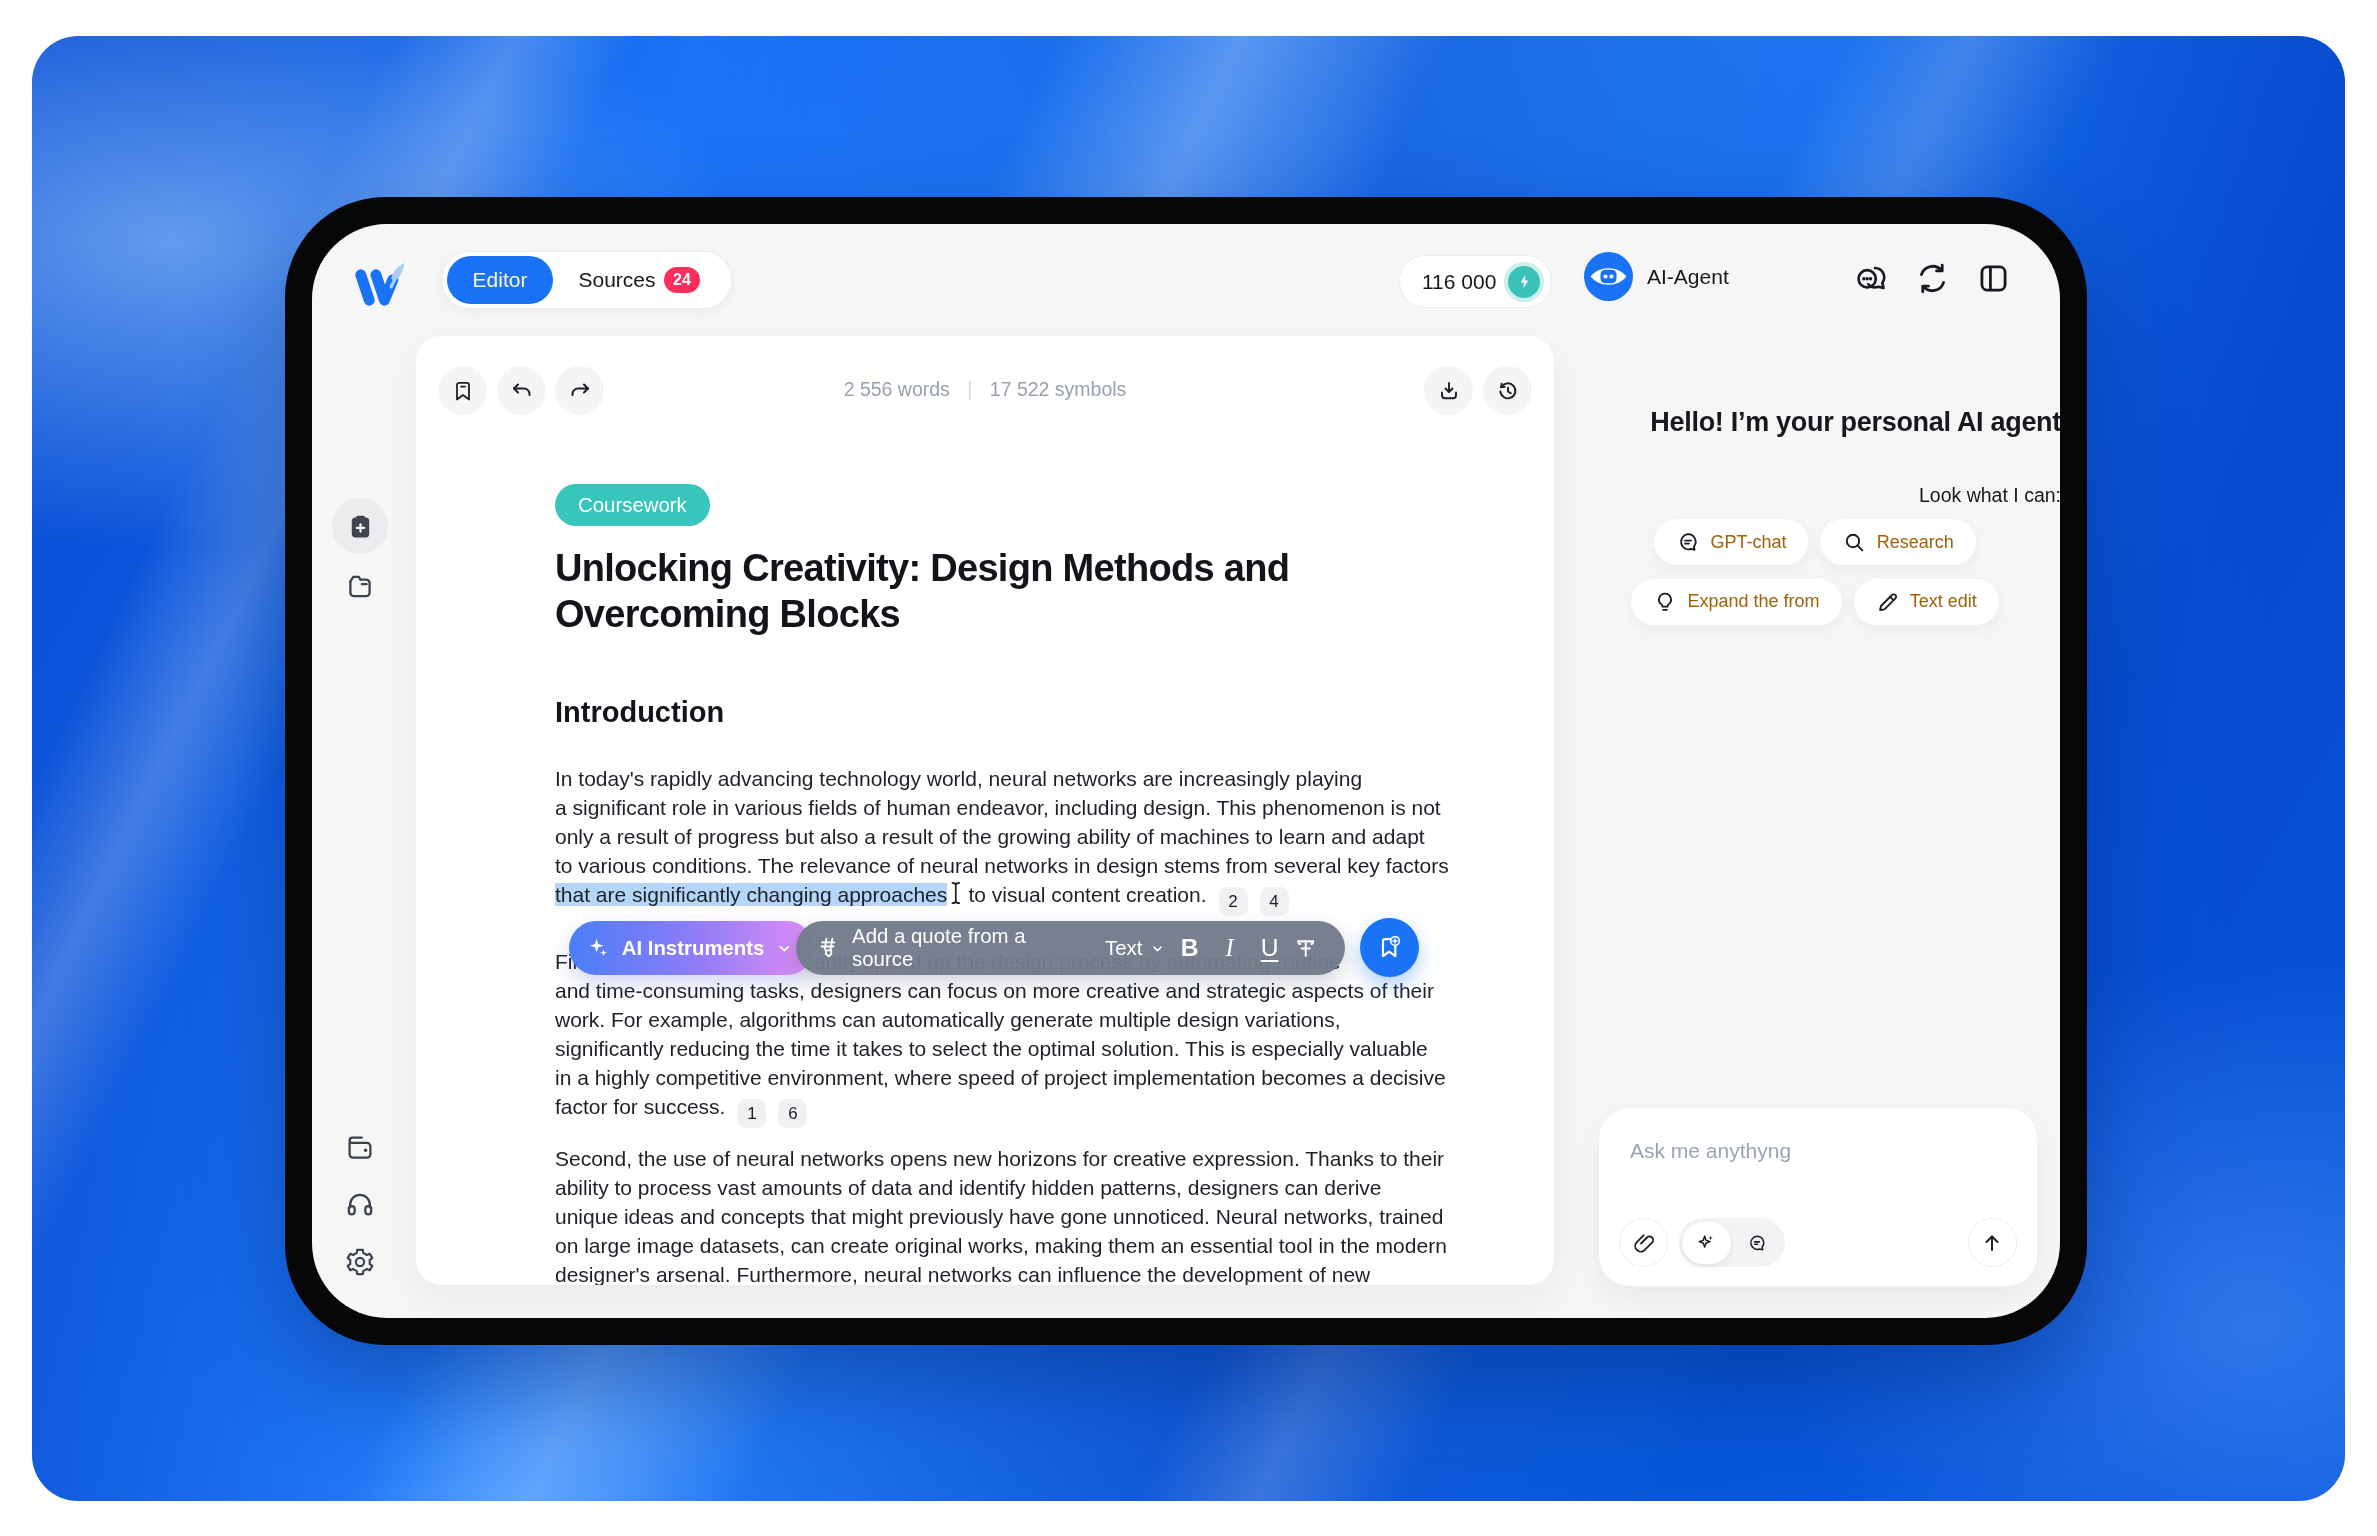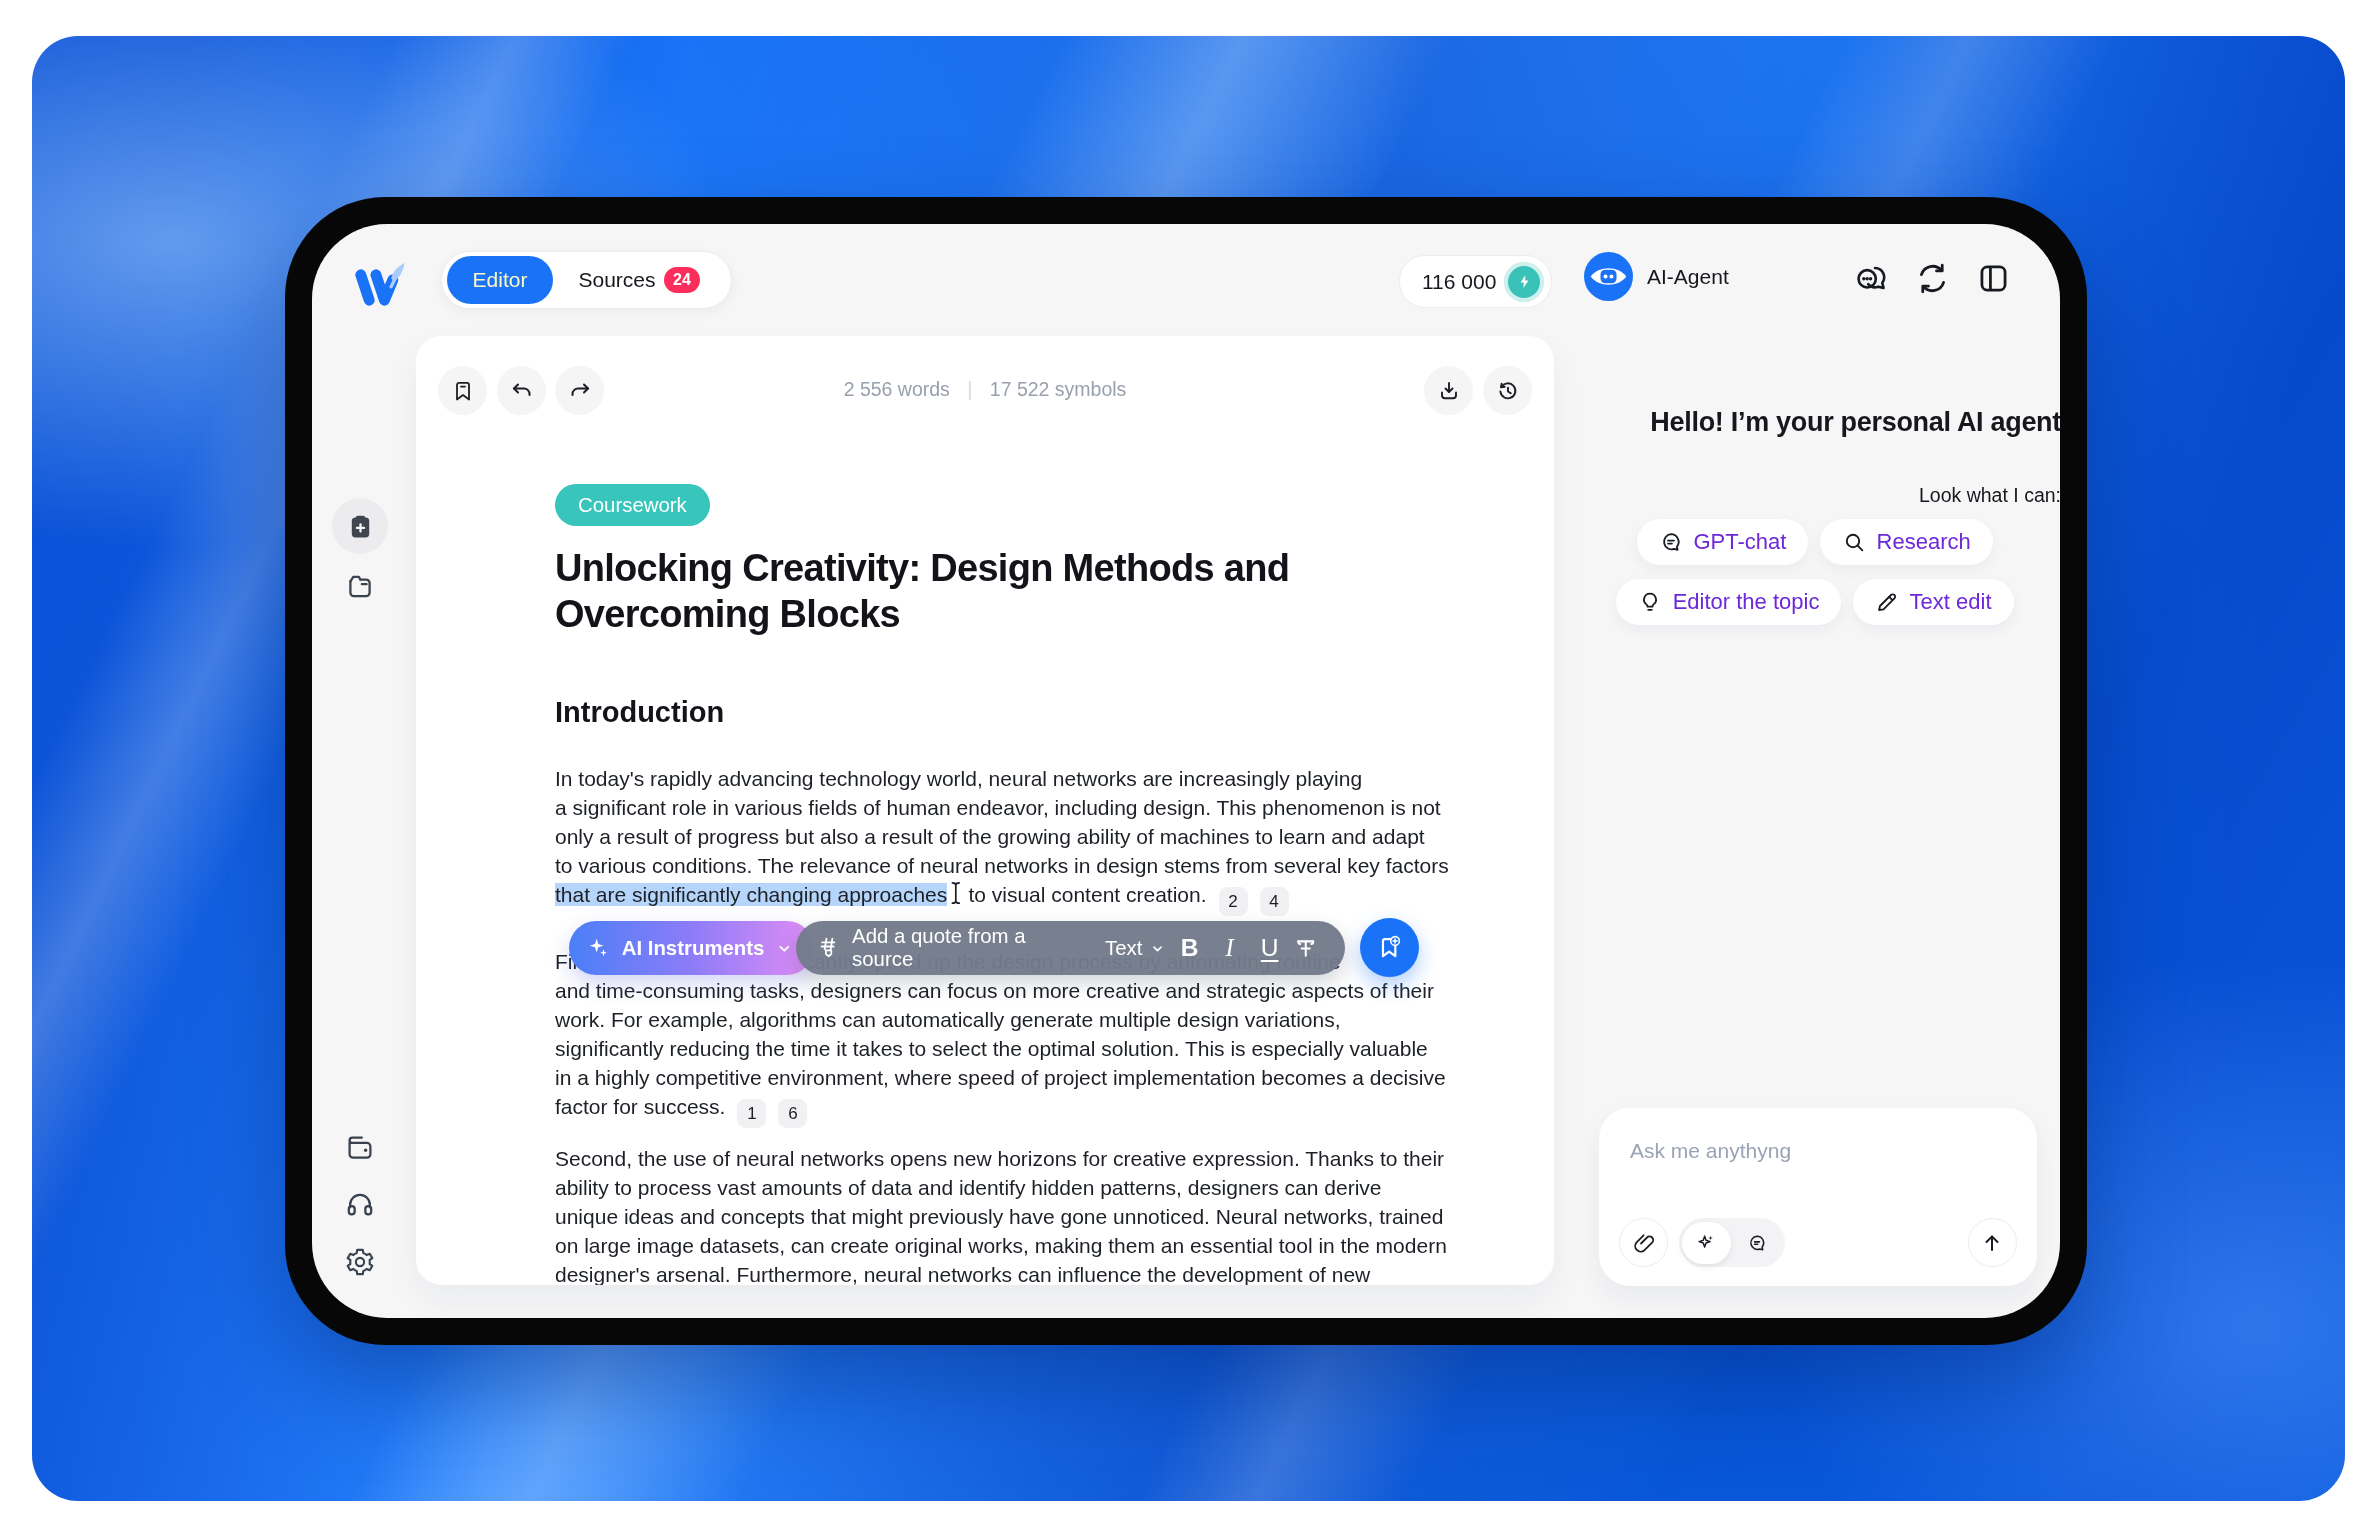--- a/index.html
+++ b/index.html
@@ -93,21 +93,21 @@
   .fmt.u { text-decoration:underline; text-underline-offset:4.2px; }
   .save-bubble {
     position:absolute; left:944px; top:582px; width:59px; height:59px; border-radius:50%; z-index:7;
     background:#1a73f6; display:flex; align-items:center; justify-content:center; box-shadow:0 8.5px 20.4px rgba(26,115,246,.35);
   }
 
   
   .agent-greeting { position:absolute; left:1257px; top:183px; width:492px; text-align:right; font-size:27px; font-weight:700; letter-spacing:-0.3px; }
   .agent-sub { position:absolute; left:1257px; top:260px; width:492px; text-align:right; font-size:19.5px; color:#16181d; }
   .agent-actions { position:absolute; left:1257px; top:295px; width:492px; display:flex; flex-wrap:wrap; justify-content:center; gap:13.6px 12px; }
-  .action-pill { display:flex; align-items:center; gap:10.2px; height:46px; padding:0 22px; background:#fff; border-radius:23px; font-size:22px; font-weight:500; box-shadow:0 5.1px 13.6px rgba(20,30,60,.05); color:#6d28d9; }
+  .action-pill { display:flex; align-items:center; gap:10.2px; height:46px; padding:0 22px; background:#fff; border-radius:23px; font-size:18px; font-weight:500; box-shadow:0 5.1px 13.6px rgba(20,30,60,.05); color:#a16207; }
   .action-pill .aicon { width:24px; height:24px; color:#171a20; }
 
   .chat-card {
     position:absolute; left:1287px; top:884px; width:438px; height:178px; background:#fff;
     border-radius:31px; box-shadow:0 12px 29px rgba(20,30,60,.06);
   }
   .chat-placeholder { position:absolute; left:31px; top:31px; font-size:21px; color:#9aa3b4; }
   .chat-controls { position:absolute; left:20.4px; bottom:18.7px; display:flex; align-items:center; gap:10.2px; }
   .round-ctl { width:49px; height:49px; border-radius:50%; background:#fff; border:0.8px solid #ececee; display:flex; align-items:center; justify-content:center; color:#1b1e24; }
   .mode-toggle { display:flex; align-items:center; height:49px; border-radius:24.6px; background:#f3f3f5; padding:3.4px; gap:1.7px; }
@@ -376,21 +376,21 @@
           </span>
           <span>Research</span>
         </div>
         <div class="action-pill">
           <span class="aicon">
             <svg viewBox="0 0 24 24" fill="none" stroke="currentColor" stroke-width="1.8" stroke-linecap="round" stroke-linejoin="round">
               <path d="M12 3.6a6 6 0 0 1 3.6 10.8c-.8.6-1.1 1.4-1.1 2.3h-5c0-.9-.3-1.7-1.1-2.3A6 6 0 0 1 12 3.6z"></path>
               <path d="M10.2 19.8h3.6"></path>
             </svg>
           </span>
-          <span>Editor the topic</span>
+          <span>Expand the from</span>
         </div>
         <div class="action-pill">
           <span class="aicon">
             <svg viewBox="0 0 24 24" fill="none" stroke="currentColor" stroke-width="1.8" stroke-linecap="round" stroke-linejoin="round">
               <path d="M4 20l1-4L16 5a2.4 2.4 0 0 1 3.4 3.4L8.5 19.4z"></path>
                 <path d="M14.2 6.8l3 3"></path>
             </svg>
           </span>
           <span>Text edit</span>
         </div>

